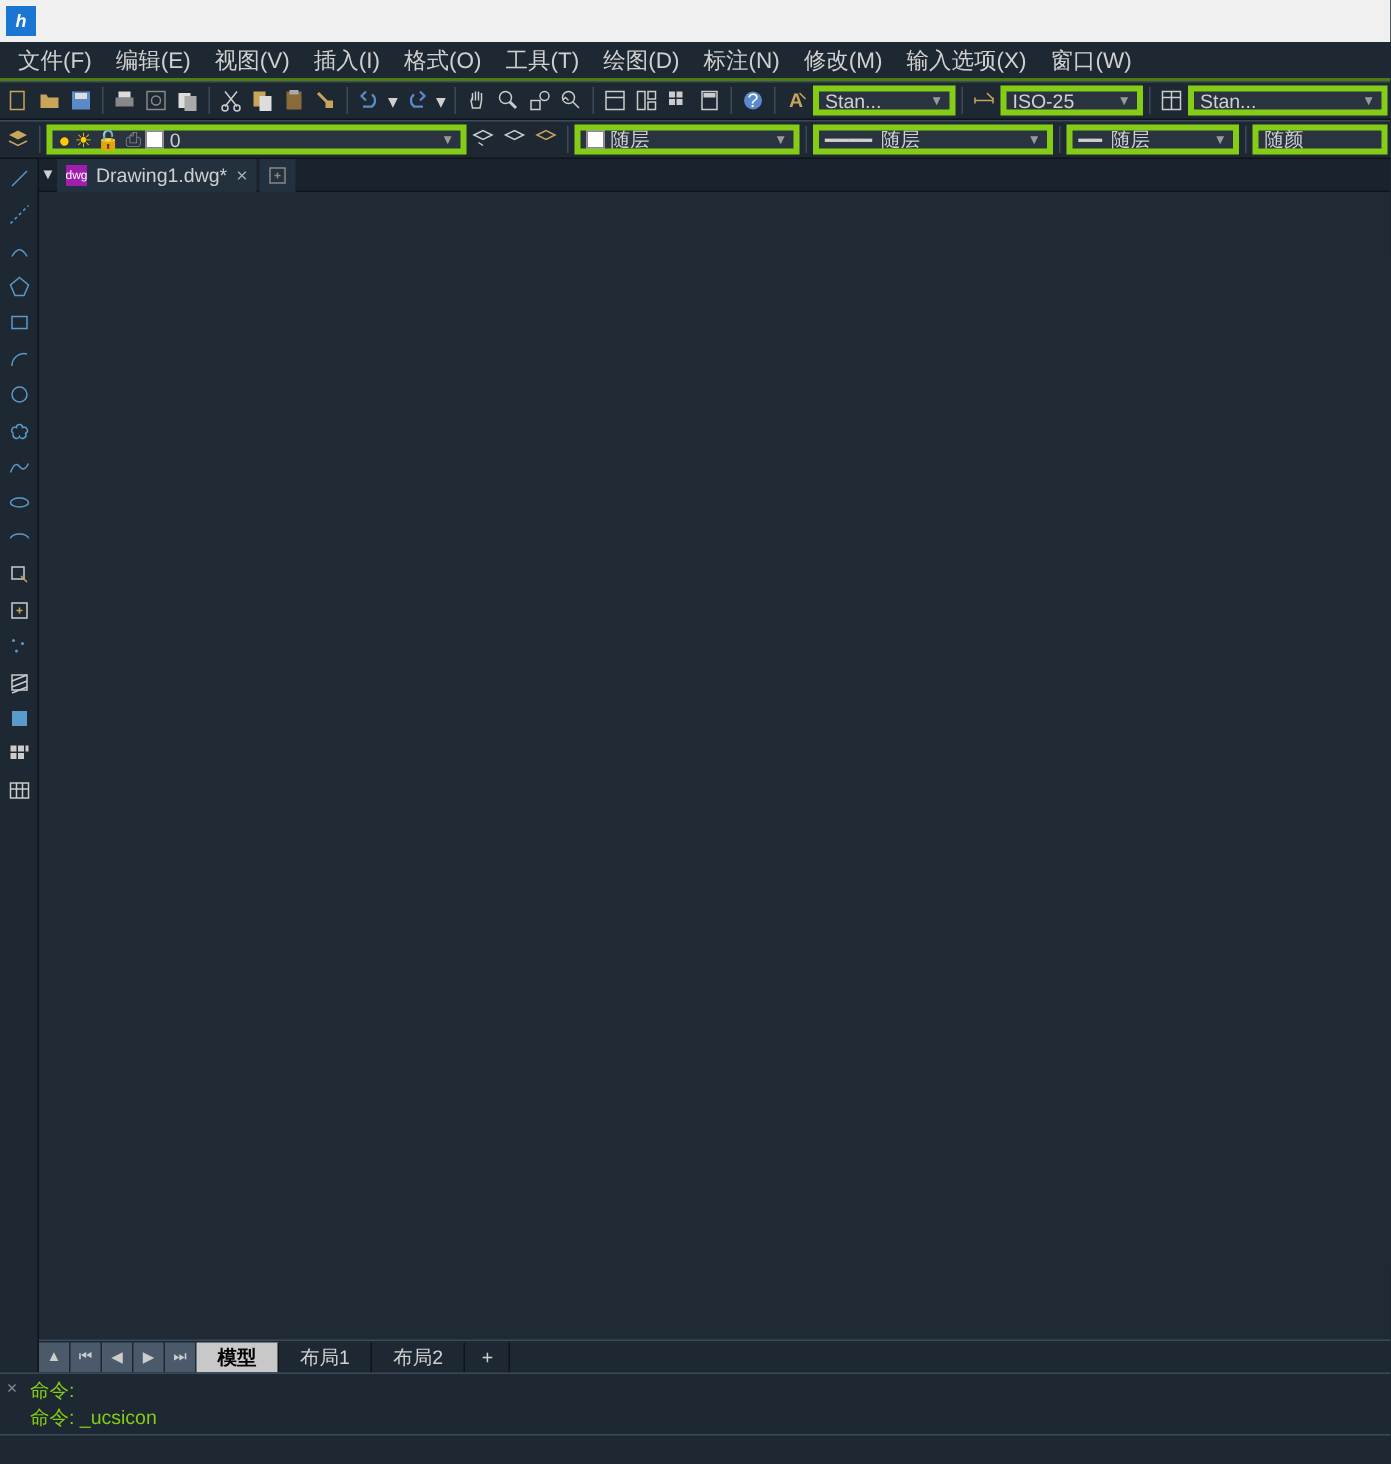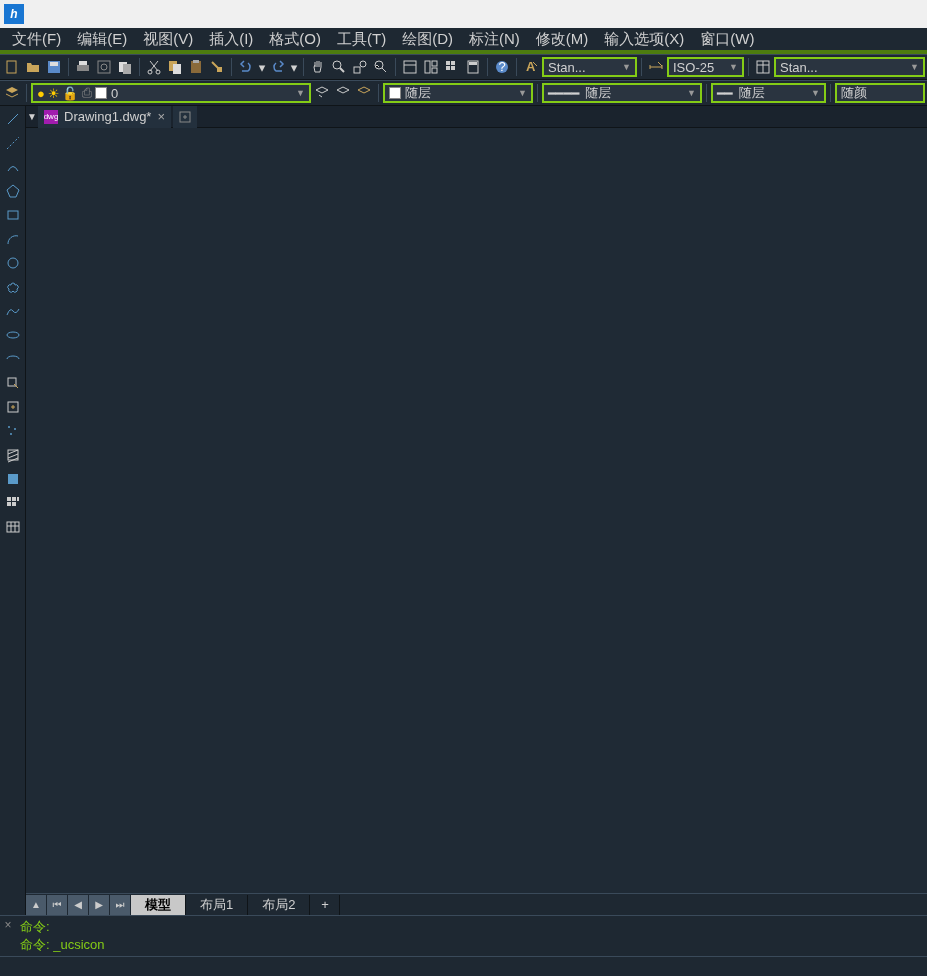--- a/index.html
+++ b/index.html
@@ -1,26 +1,26 @@
 <!DOCTYPE html>
 <html><head>
 <meta charset="utf-8">
 <style>
 * { margin:0; padding:0; box-sizing:border-box; font-family:"Microsoft YaHei",Arial,sans-serif; font-size:13px; user-select:none; }
 body { width:927px; height:976px; background:#1e2832; color:#d0d0d0; overflow:hidden; display:flex; flex-direction:column; }
 .titlebar { height:28px; background:#f0f0f0; color:#000; display:flex; align-items:center; padding:0 4px; font-size:15px; }
 .titlebar .logo { width:20px; height:20px; background:#1976d2; margin-right:6px; display:flex; align-items:center; justify-content:center; color:#fff; font-style:italic; font-weight:bold; font-size:12px; }
-.menubar { height:26px; background:#1e2832; border-bottom:4px solid #4d7c0f; display:flex; align-items:center; padding:0 4px; }
+.menubar { height:26px; background:#1e2832; border-bottom:2px solid #4d7c0f; display:flex; align-items:center; padding:0 4px; }
 .menubar span { padding:2px 8px; font-size:15px; cursor:pointer; }
 .toolbar { height:26px; background:#1e2832; border-top:1px solid #3a4a5a; border-bottom:1px solid #0f1418; display:flex; align-items:center; padding:0 2px; gap:1px; }
 .tb-sep { width:7px; display:flex; justify-content:center; }
 .tb-sep::before { content:""; width:1px; height:18px; background:#3a4a5a; }
 .tb-btn { width:20px; height:20px; display:flex; align-items:center; justify-content:center; cursor:pointer; }
 .tb-btn svg { width:16px; height:16px; }
-.dd { height:20px; background:#2a3440; border:2px solid #84cc16; display:flex; align-items:center; padding:0 4px; cursor:pointer; font-family:monospace; font-size:12px; }
+.dd { height:20px; background:#2a3440; border:4px solid #84cc16; display:flex; align-items:center; padding:0 4px; cursor:pointer; font-family:monospace; font-size:12px; }
 .dd .arrow { margin-left:auto; font-size:9px; color:#999; }
 .mid { flex:1; display:flex; min-height:0; }
 .ltool { width:26px; background:#1e2832; border-right:1px solid #0f1418; display:flex; flex-direction:column; align-items:center; padding-top:2px; gap:2px; }
 .ltool .tb-btn { width:22px; height:22px; }
 .canvas-area { flex:1; display:flex; flex-direction:column; min-width:0; }
 .file-tabs { height:22px; background:#1a232d; display:flex; align-items:center; border-bottom:1px solid #0f1418; }
 .file-tabs .chev { width:12px; cursor:pointer; font-size:10px; text-align:center; }
 .file-tab { height:22px; background:#23303d; display:flex; align-items:center; padding:0 6px; gap:6px; font-family:monospace; font-size:11px; cursor:pointer; }
 .file-tab .ficon { width:14px; height:14px; background:#a21caf; display:flex; align-items:center; justify-content:center; font-size:8px; color:#fff;text-align:center; }
 .file-tab .close { cursor:pointer; font-size:13px; color:#aaa; }
@@ -205,21 +205,21 @@
       <span>Stan...</span>
       <span class="arrow">▼</span>
     </div>
   <div class="tb-sep"></div>
   <div class="tb-btn">
       <svg viewBox="0 0 16 16">
         <path d="M2 8h12M2 6v4M14 6v4" stroke="#c9a55a"></path>
         <path d="M10 3l4 4" stroke="#c9a55a"></path>
       </svg>
     </div>
-  <div class="dd" style="width:77px">
+  <div class="dd" style="width:95px">
       <span>ISO-25</span>
       <span class="arrow">▼</span>
     </div>
   <div class="tb-sep"></div>
   <div class="tb-btn">
       <svg viewBox="0 0 16 16">
         <rect x="2" y="2" width="12" height="12" fill="none" stroke="#ccc"></rect>
         <line x1="2" y1="6" x2="14" y2="6" stroke="#ccc"></line>
         <line x1="8" y1="2" x2="8" y2="14" stroke="#ccc"></line>
       </svg>

